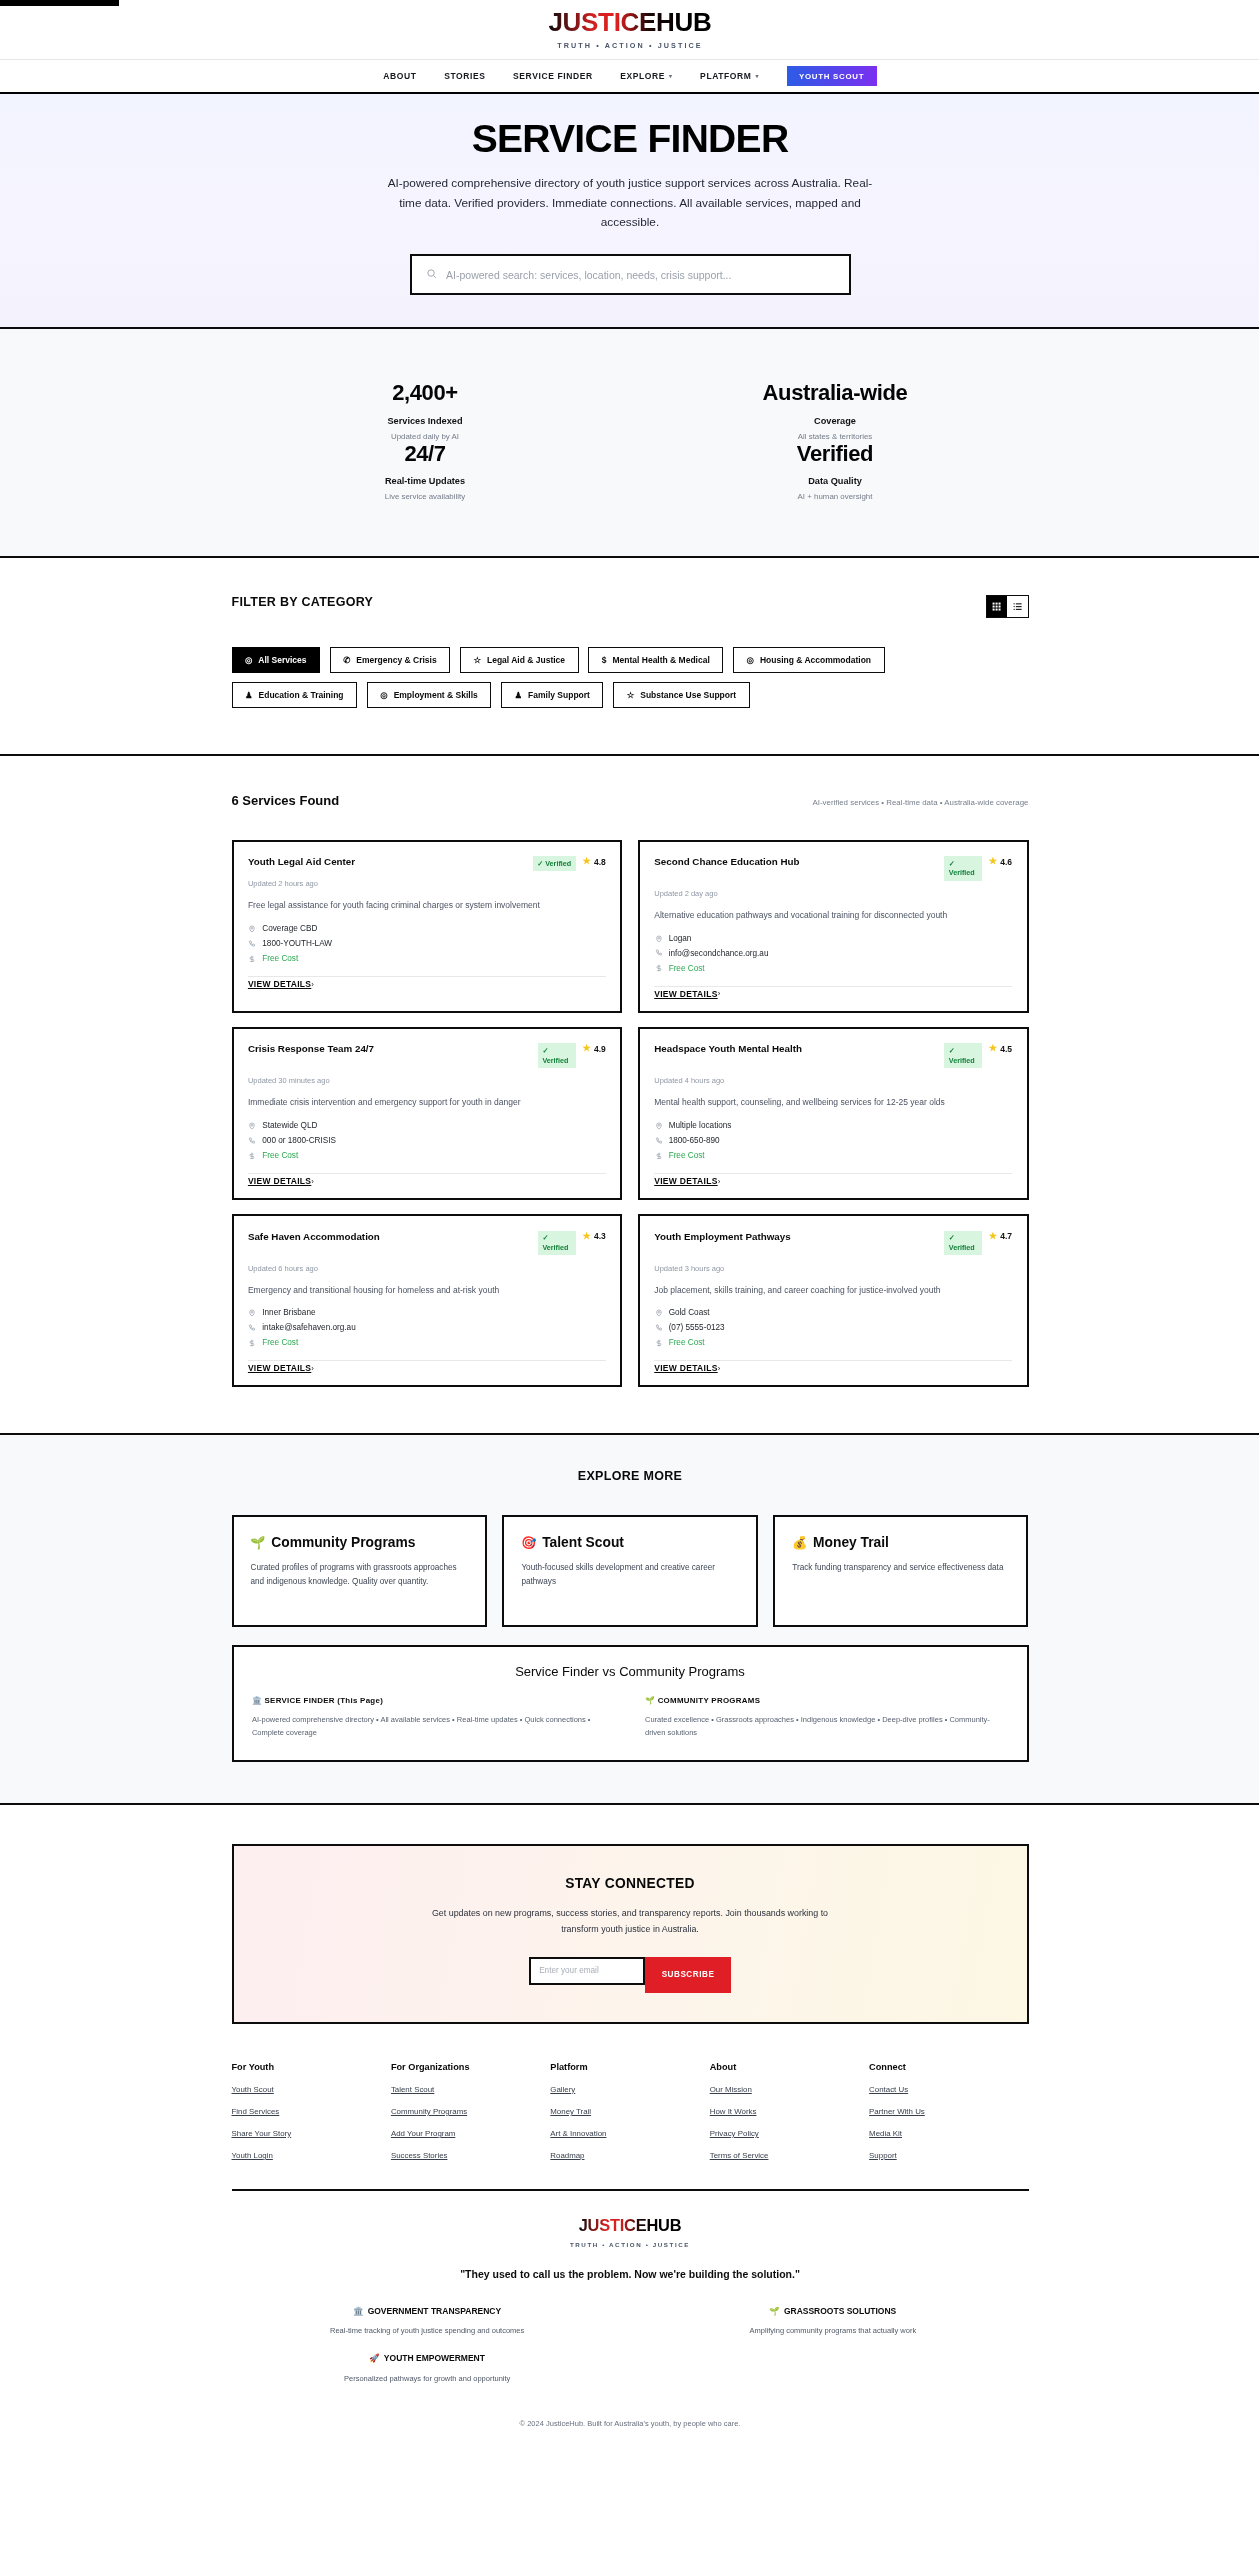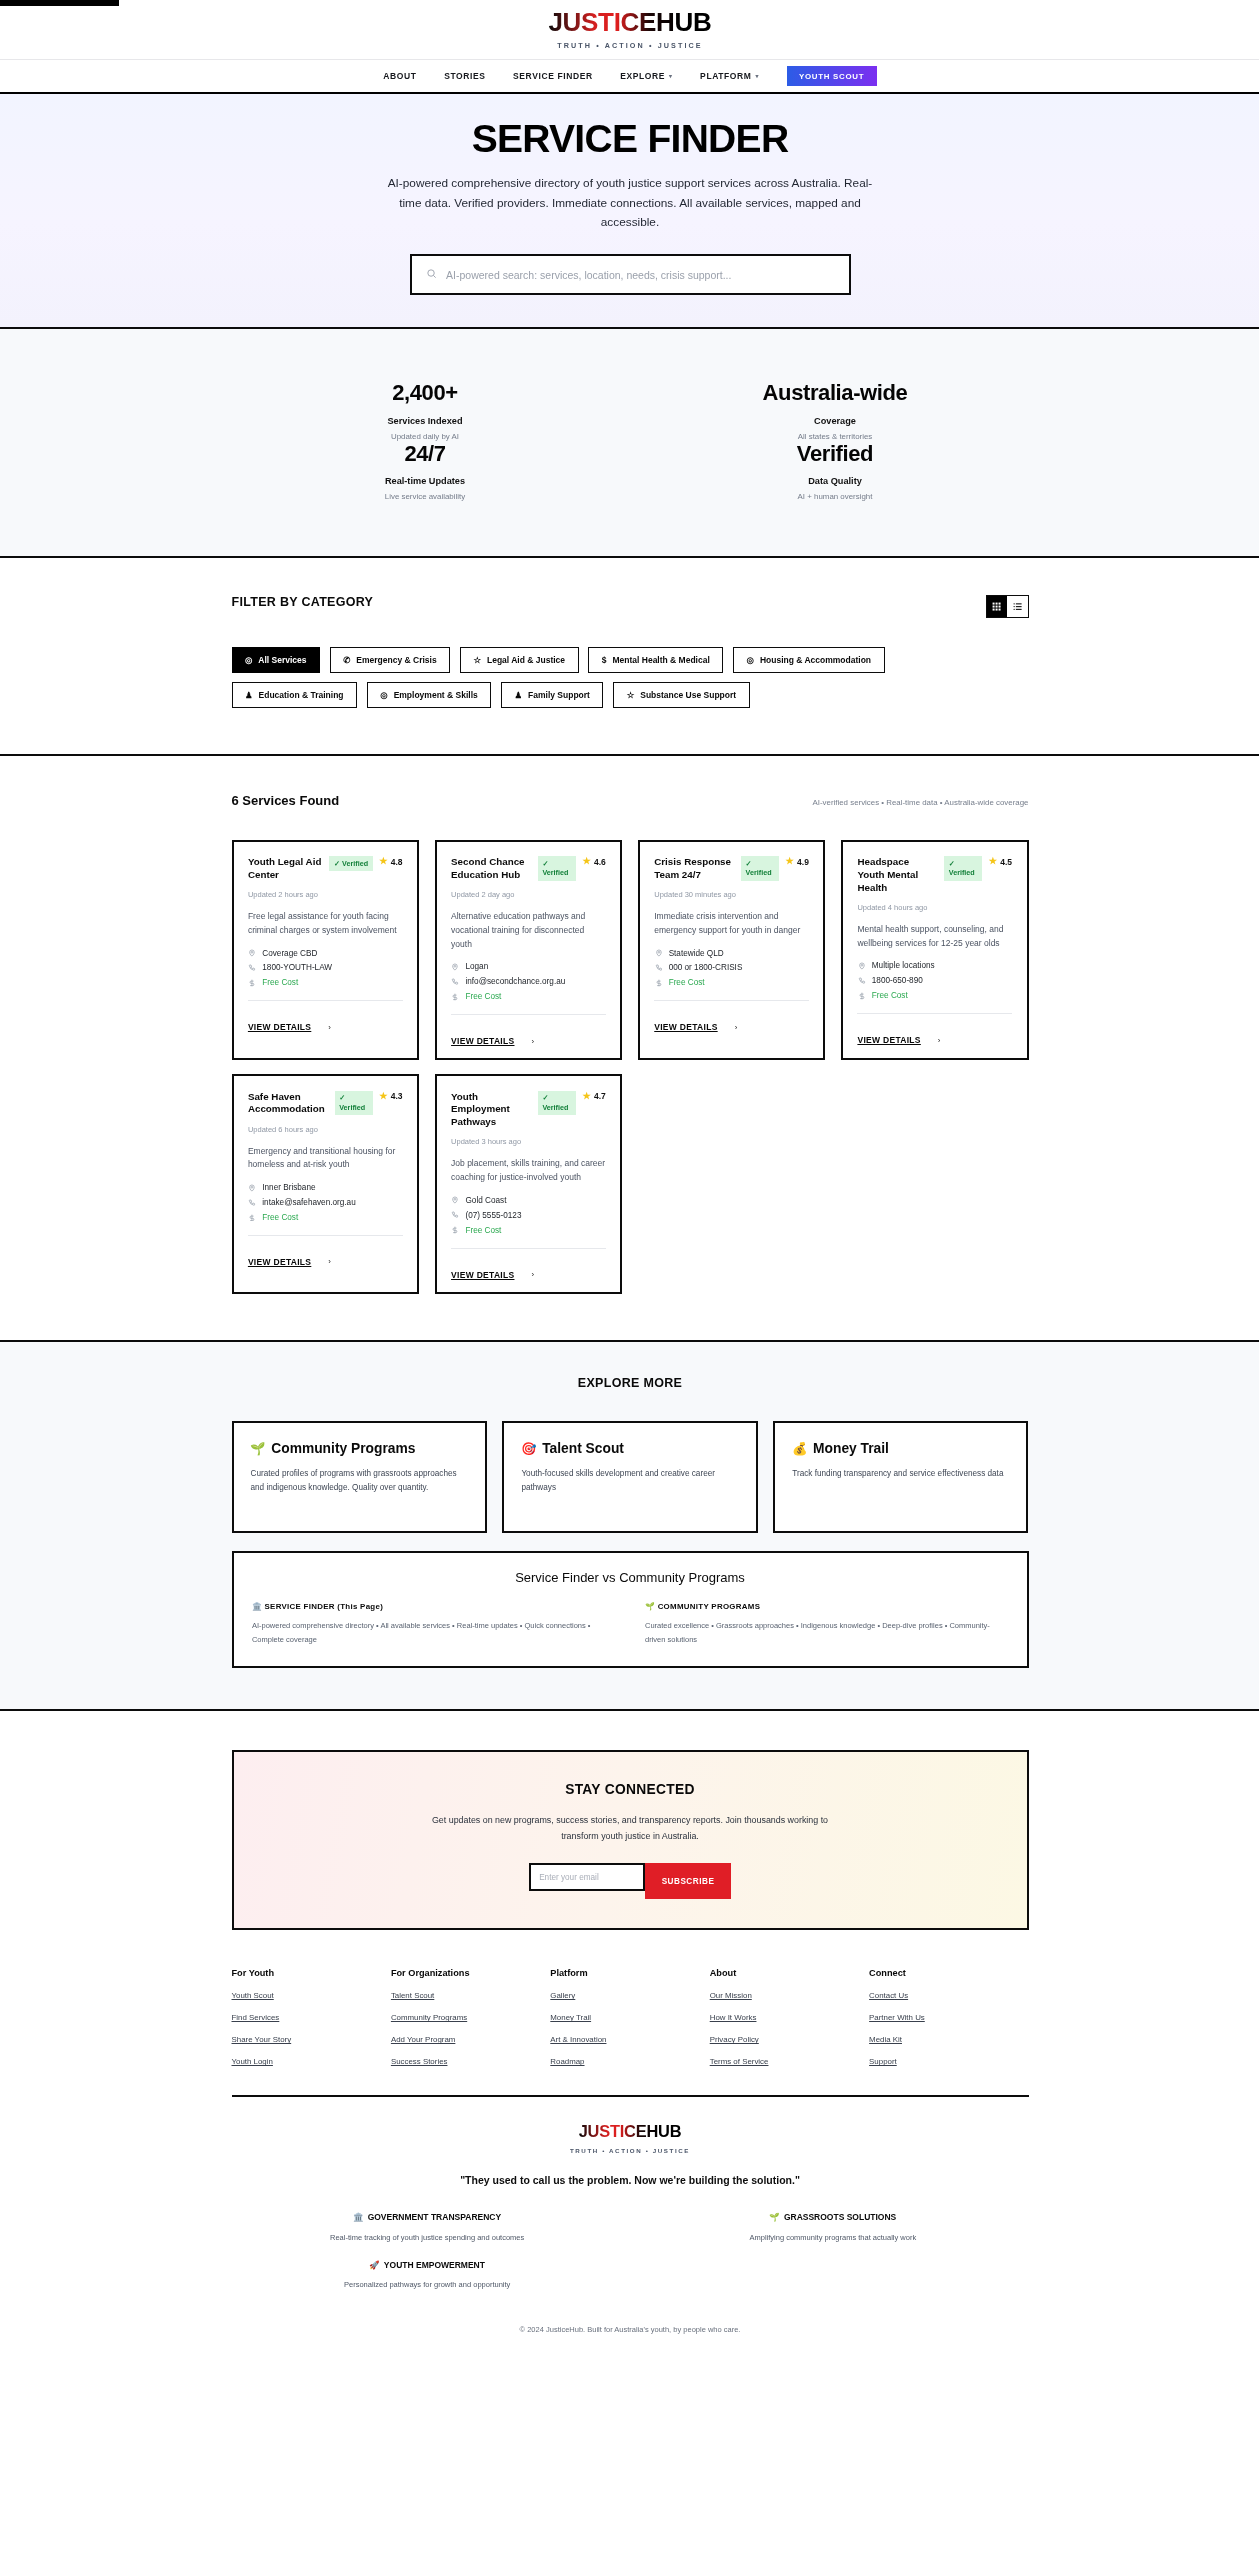--- a/index.html
+++ b/index.html
@@ -110,21 +110,21 @@
     line-height:1;
   }
   .chip.active{ background:#000; color:#fff; border-color:#000; }
 
   
   .results{ background:#fff; padding:37px 0 46px; }
   .results-head{ display:flex; align-items:baseline; justify-content:space-between; }
   .results-count{ font-size:13px; font-weight:800; color:#090909; }
   .results-meta{ font-size:7.9px; color:#767e8c; }
   .cards{
-    margin-top:31.5px; display:grid; grid-template-columns:repeat(4,1fr); gap:14.4px 15.7px;
+    margin-top:31.5px; display:grid; grid-template-columns:repeat(2,1fr); gap:14.4px 15.7px;
   }
   .card{
     border:2px solid #0c0c0c; background:#fff; padding:14.4px 14.4px 11.8px;
     display:flex; flex-direction:column;
   }
   .card-top{ display:flex; align-items:flex-start; gap:6.6px; }
   .card-title{
     font-size:9.8px; font-weight:800; color:#0b0b0b; line-height:1.3; flex:1;
   }
   .badge{
@@ -137,22 +137,22 @@
     color:#121212; flex:0 0 auto; margin-top:0.7px;
   }
   .star{ color:#f5c518; font-size:9.2px; line-height:1; }
   .card-updated{ margin-top:8.5px; font-size:7.5px; color:#9098a5; }
   .card-desc{ margin-top:11px; font-size:8.5px; line-height:1.62; color:#4b5362; }
   .card-meta{ margin-top:11px; display:flex; flex-direction:column; gap:5.9px; }
   .meta-row{ display:flex; align-items:center; gap:5.9px; font-size:8.2px; color:#1c2026; }
   .meta-row.cost{ color:#2aa84f; }
   .meta-ic{ width:8.5px; display:flex; justify-content:center; color:#8d95a2; flex:0 0 8.5px; }
   .card-foot{
-    margin-top:13px; padding-top:21px; border-top:0.7px solid #e6e8ec;
-    display:flex; align-items:center; gap:17px; cursor:pointer;
+    margin-top:13px; padding-top:2px; border-top:0.7px solid #e6e8ec;
+    display:flex; align-items:center; gap:0; cursor:pointer;
   }
   .card-foot span:first-child{
     font-size:8.5px; font-weight:800; color:#080808; text-decoration:underline;
     letter-spacing:0.3px;
   }
   .chev{ font-size:7.9px; color:#222; }
 
   
   .explore{ background:#f7f9fb; border-top:2px solid #0c0c0c; border-bottom:2px solid #0c0c0c; padding:34px 0 41px; }
   .explore-title{ text-align:center; font-size:12.5px; font-weight:800; letter-spacing:0.3px; color:#0a0a0a; text-transform:uppercase; }

